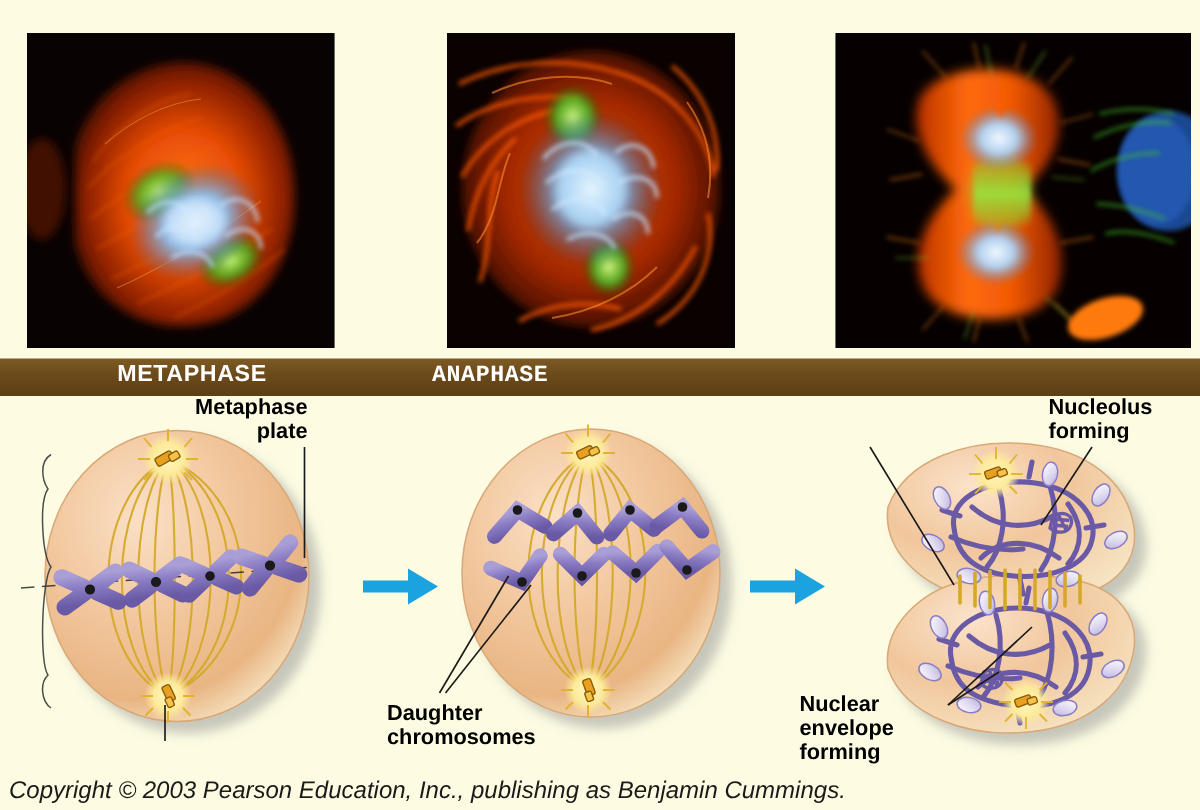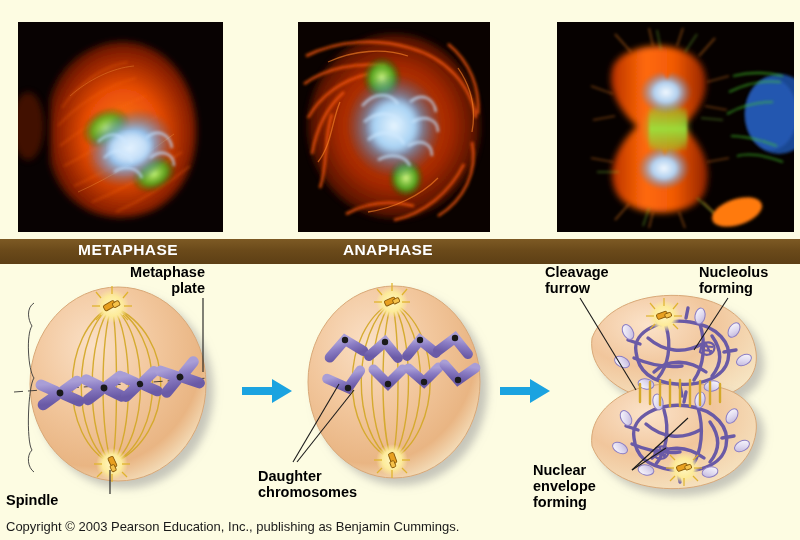--- a/index.html
+++ b/index.html
@@ -59,24 +59,25 @@
     font-family: "Liberation Sans", sans-serif;
   }
   .dlabel.right { text-align: right; }
   .dlabel.left  { text-align: left; }
 
   
   #copyright {
     position: absolute;
     left: 6px;
     top: 519px;
-    font-size: 13px;
+    font-size: 16px;
     color: #1a1a1a;
     font-family: "Liberation Sans", sans-serif;
     white-space: nowrap;
+    font-style: italic;
   }
 
   
   #diagram-layer {
     position: absolute;
     left: 0; top: 260px;
     width: 800px; height: 260px;
   }
   #leader-layer {
     position: absolute;
@@ -289,21 +290,21 @@
           <path d="M174 114 C188 114 204 118 220 124"></path>
         <path d="M180 134 C194 130 210 134 226 140"></path>
       </g>
 
       <ellipse cx="180" cy="190" rx="26" ry="13" fill="#ff7a10" transform="rotate(-18 180 190)" filter="url(#m3blur2)"></ellipse>
     </svg>
   </div>
 
   <div id="stage-banner">
     <div class="banner-label" style="left:0; width:256px; text-align:center;">METAPHASE</div>
-    <div class="banner-label" style="left:288px; width:200px; text-align:center;">ANAPHASE</div>
+    <div class="banner-label" style="left:288px; width:200px; font-family:Liberation Mono, monospace;">ANAPHASE</div>
   </div>
 
   <svg id="diagram-layer" viewBox="0 0 800 260" preserveAspectRatio="none">
     <defs>
       <radialGradient id="cellg" cx="36%" cy="30%" r="78%">
         <stop offset="0%" stop-color="#fae0c6"></stop>
         <stop offset="45%" stop-color="#f2c79d"></stop>
         <stop offset="80%" stop-color="#e9b583"></stop>
         <stop offset="100%" stop-color="#f7e8c8"></stop>
       </radialGradient>
@@ -636,27 +637,24 @@
       <line x1="728" y1="298" x2="694" y2="350"></line>
 
       <line x1="632" y1="470" x2="688" y2="418"></line>
       <line x1="632" y1="470" x2="666" y2="448"></line>
     </g>
   </svg>
 
   <div class="dlabel right" style="left:93px; top:264px; width:112px;">Metaphase
 plate</div>
 
-  <div class="dlabel left" style="left:6px; top:492px; width:110px;">Spindle</div>
 
   <div class="dlabel left" style="left:258px; top:468px; width:150px;">Daughter
 chromosomes</div>
 
-  <div class="dlabel left" style="left:545px; top:264px; width:104px;">Cleavage
-furrow</div>
 
   <div class="dlabel left" style="left:699px; top:264px; width:104px;">Nucleolus
 forming</div>
 
   <div class="dlabel left" style="left:533px; top:462px; width:110px;">Nuclear
 envelope
 forming</div>
 
   <div id="copyright">Copyright © 2003 Pearson Education, Inc., publishing as Benjamin Cummings.</div>
 

